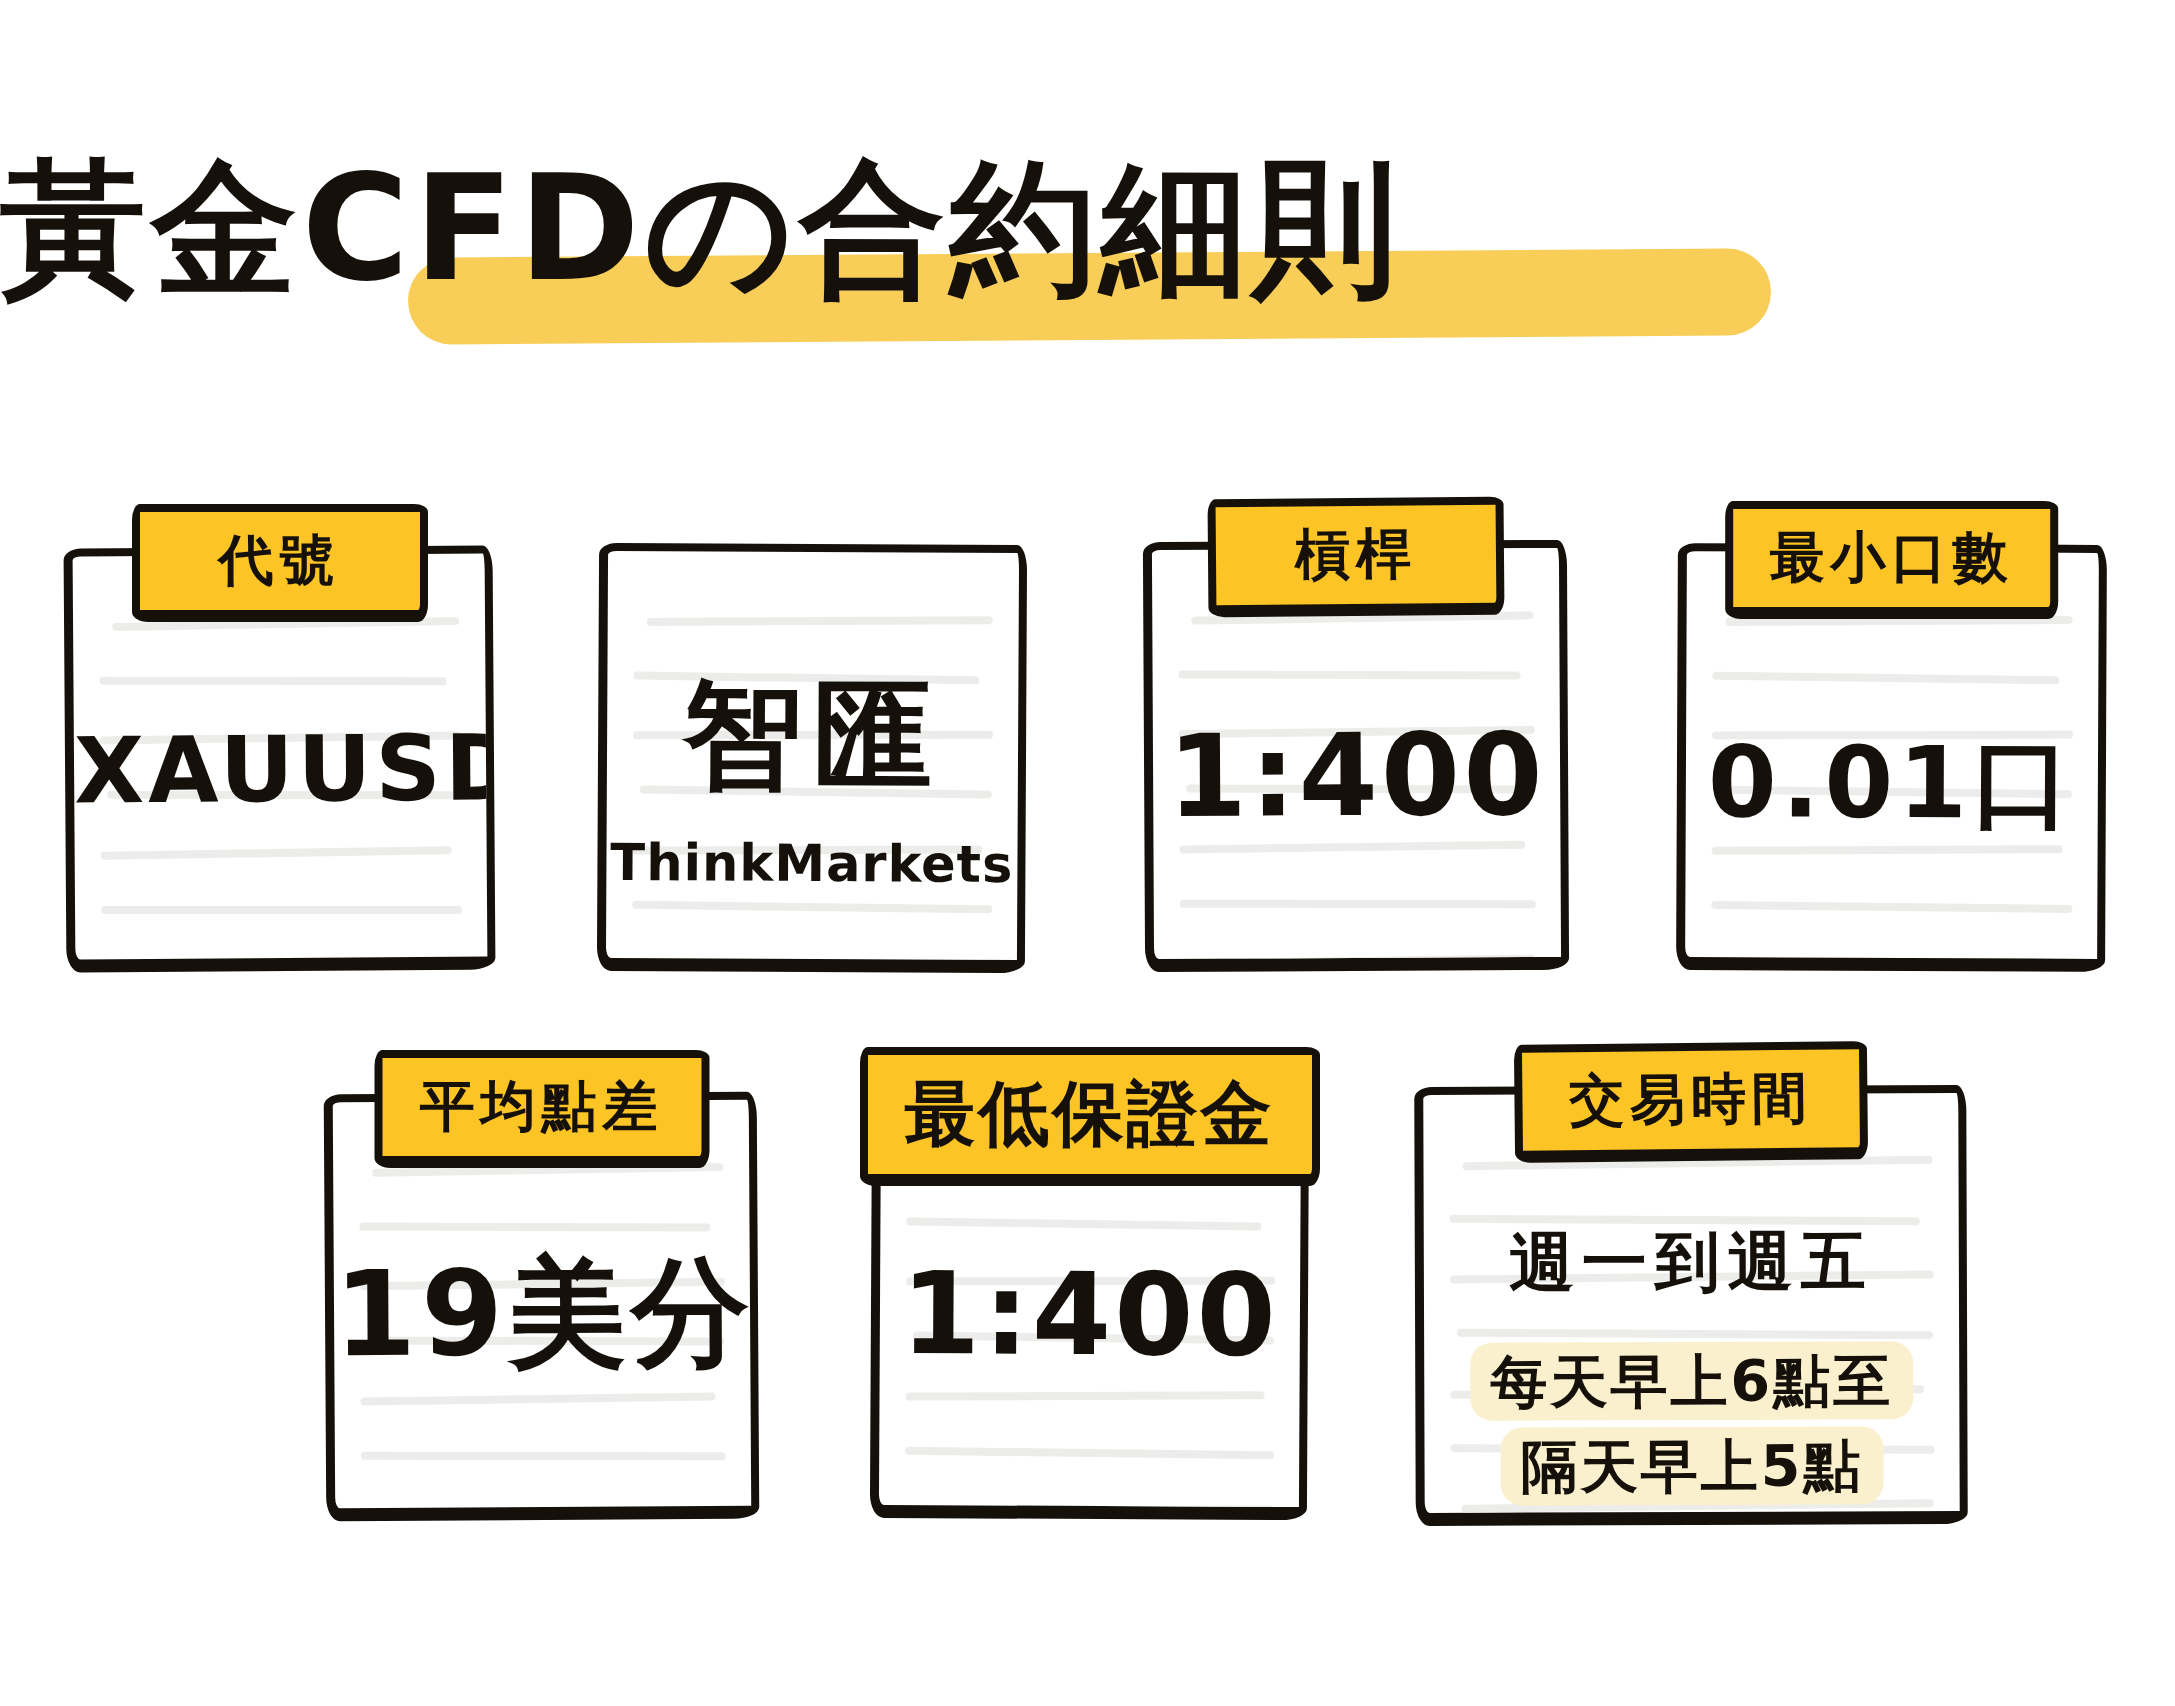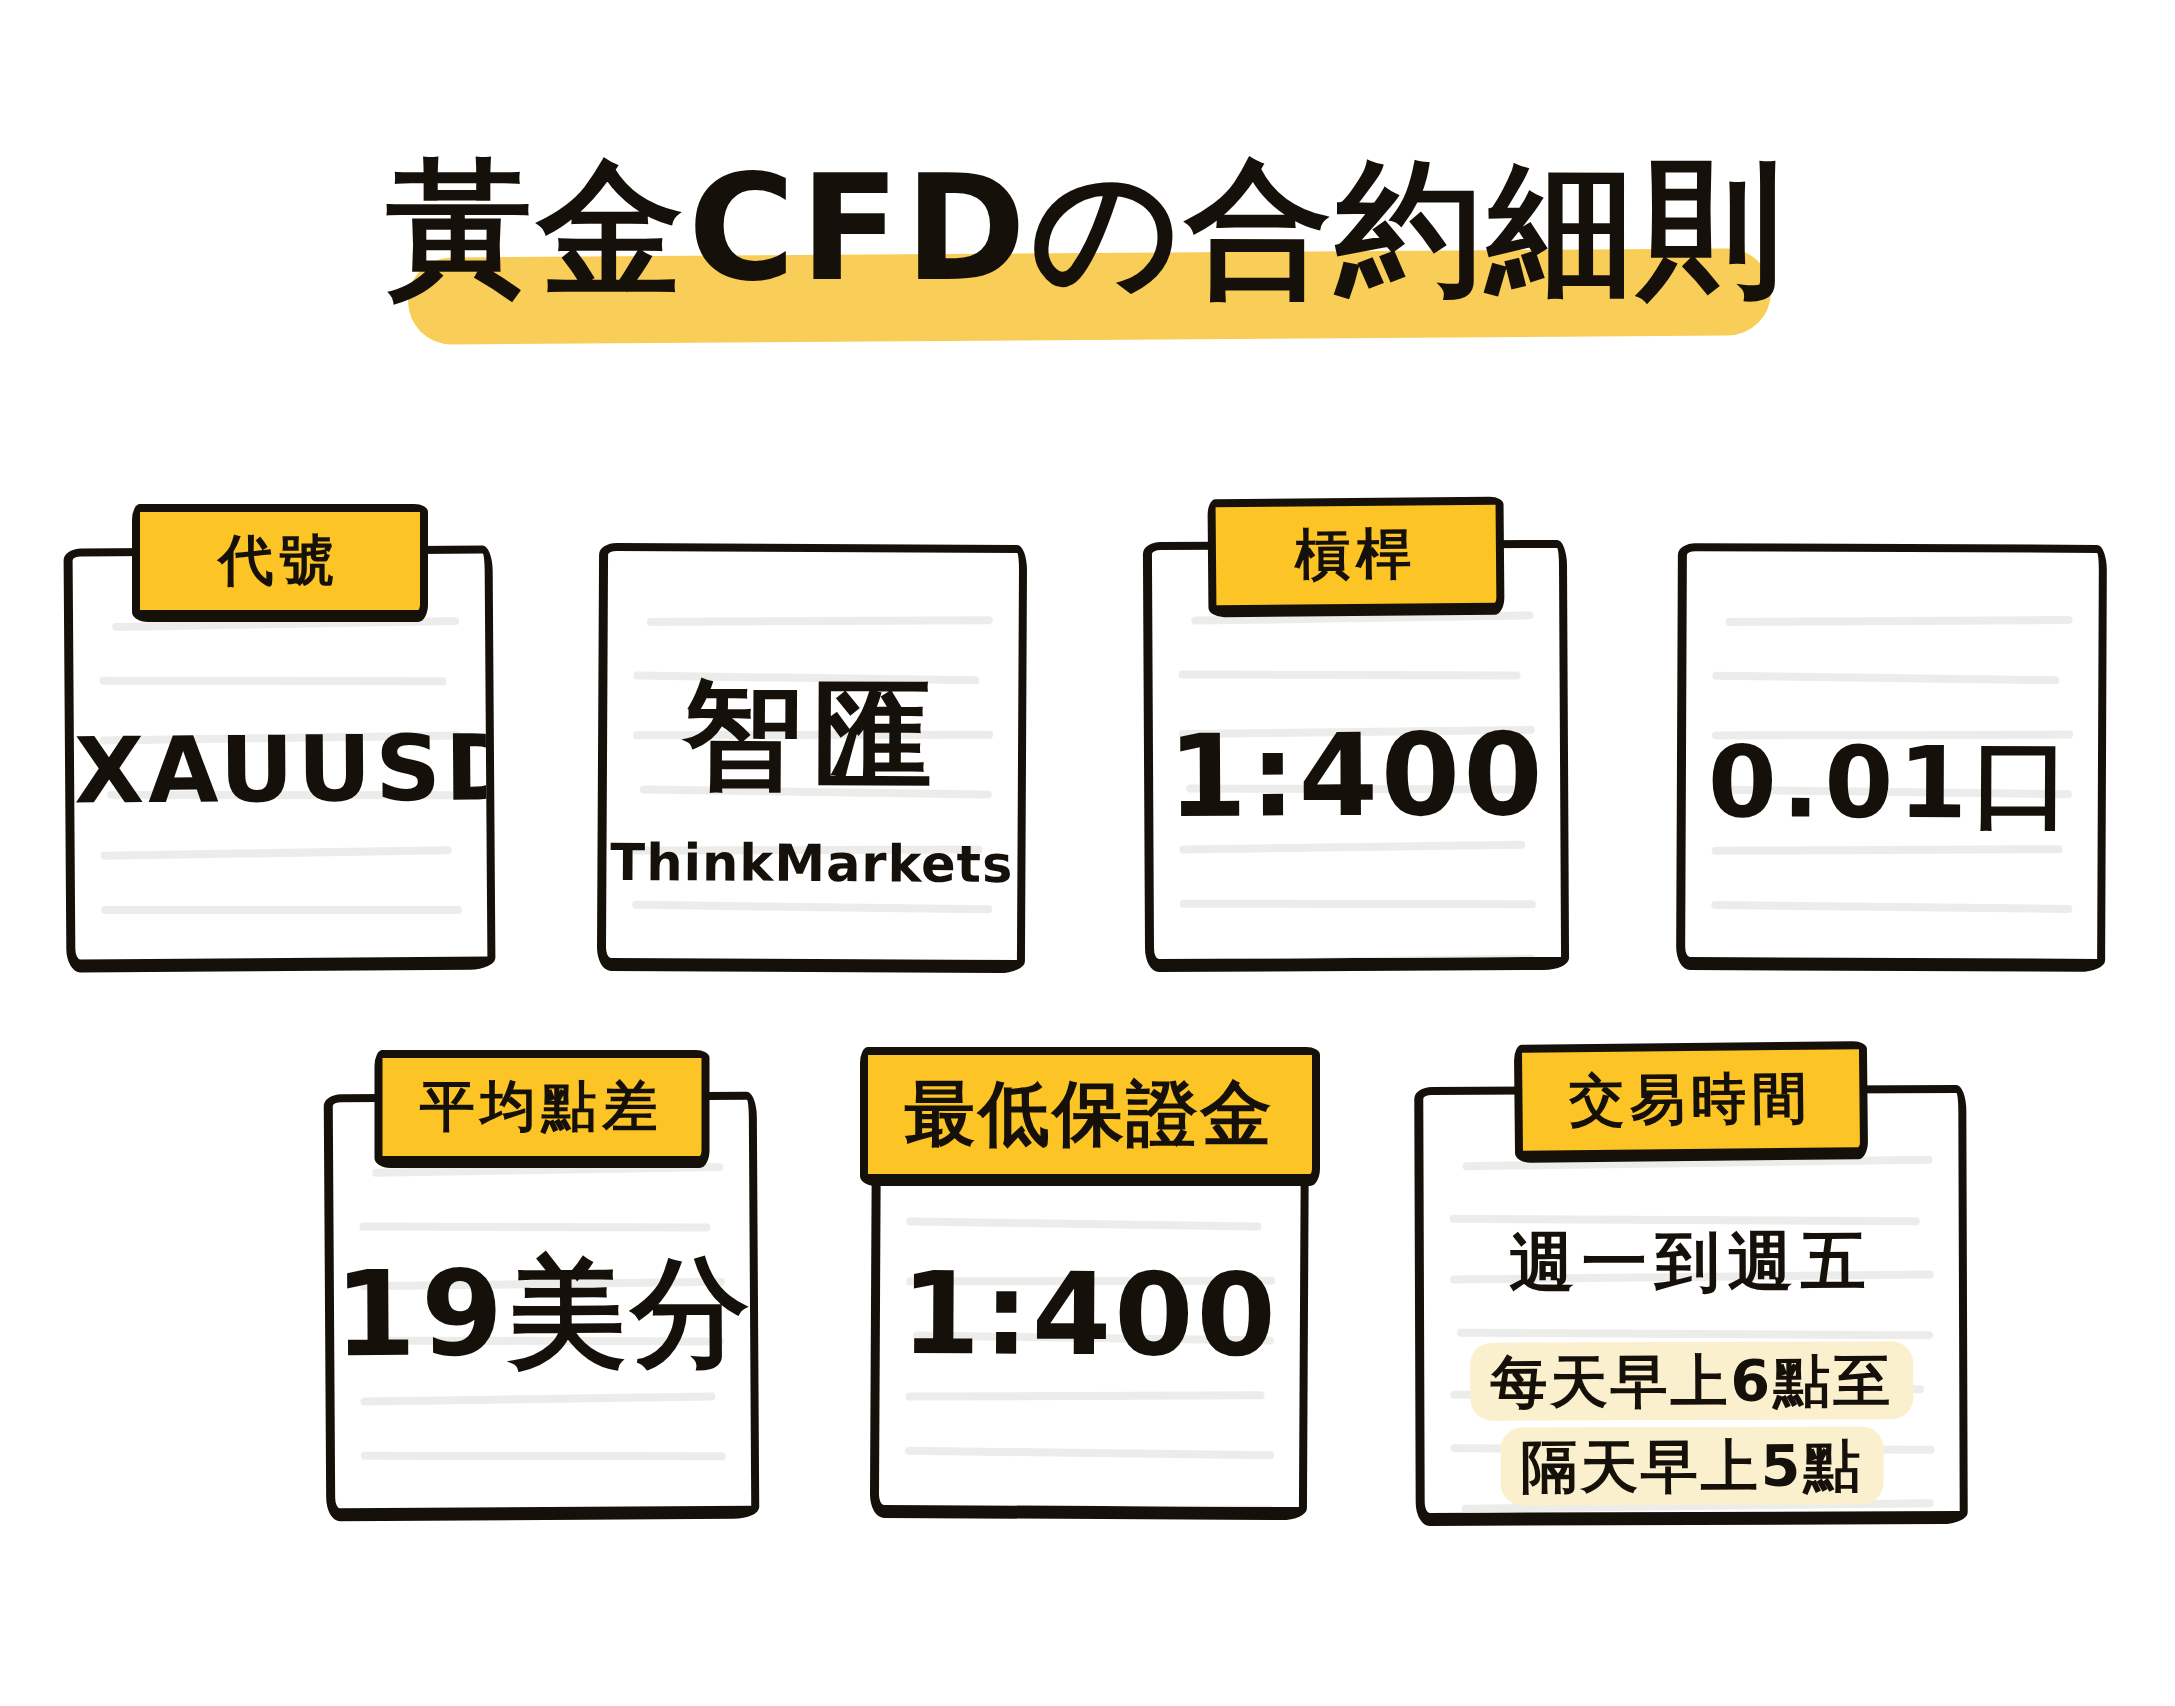--- a/index.html
+++ b/index.html
@@ -17,21 +17,21 @@
     font-family:"DejaVu Sans", sans-serif;color:var(--ink);
   }
   #canvas{position:absolute;inset:0;}
 
   
   .title-pill{
     position:absolute;left:408px;top:253px;width:1363px;height:87px;
     background:var(--pill-yellow);border-radius:47px;transform:rotate(-0.4deg);
   }
   .title-text{
-    position:absolute;left:0;top:150px;width:100%;text-align:center;
+    position:absolute;left:0;top:150px;width:100%;text-align:left;
     font-size:146px;font-weight:700;letter-spacing:4.9px;line-height:1.08;
     color:var(--ink);white-space:nowrap;
   }
 
   
   .card{position:absolute;}
   .paper{
     position:absolute;inset:0;background:var(--paper-white);
     border:8.9px solid var(--ink);
     border-bottom-width:13.8px;border-left-width:9.9px;
@@ -172,20 +172,23 @@
           <i></i>
           <i></i>
           <i></i>
           <i></i>
           <i></i>
           <i></i>
           <i></i>
         </div>
       <div class="value">0.01口</div>
     </div>
+    <div class="badge">
+      <span>最小口數</span>
+    </div>
   </div>
 
   <div class="card c5">
     <div class="paper">
       <div class="rules">
           <i></i>
           <i></i>
           <i></i>
           <i></i>
           <i></i>

